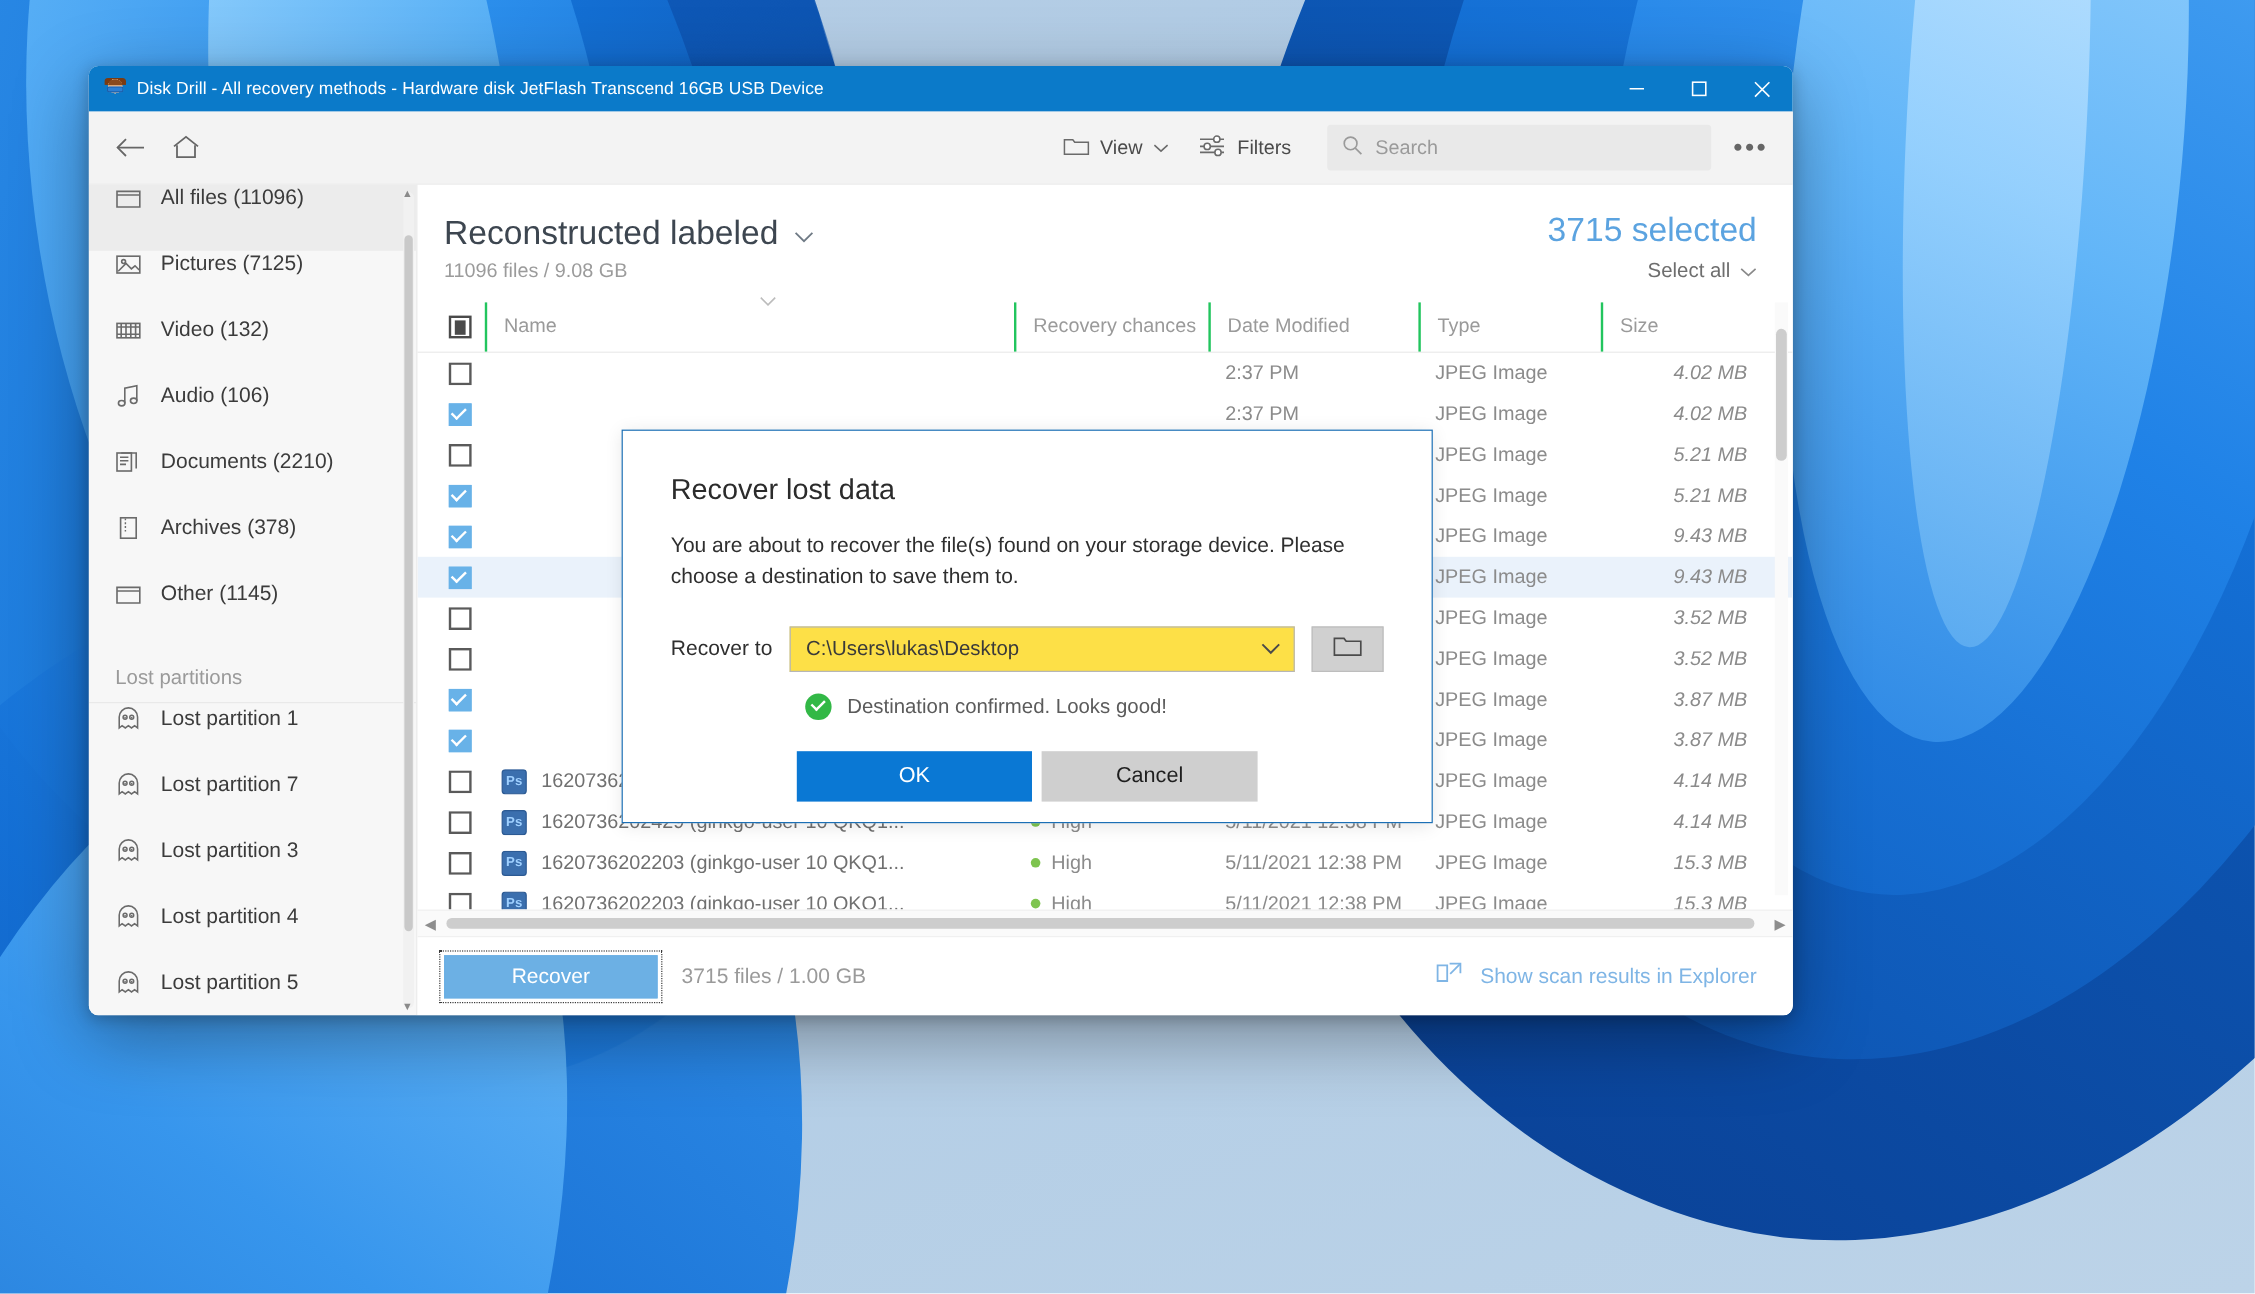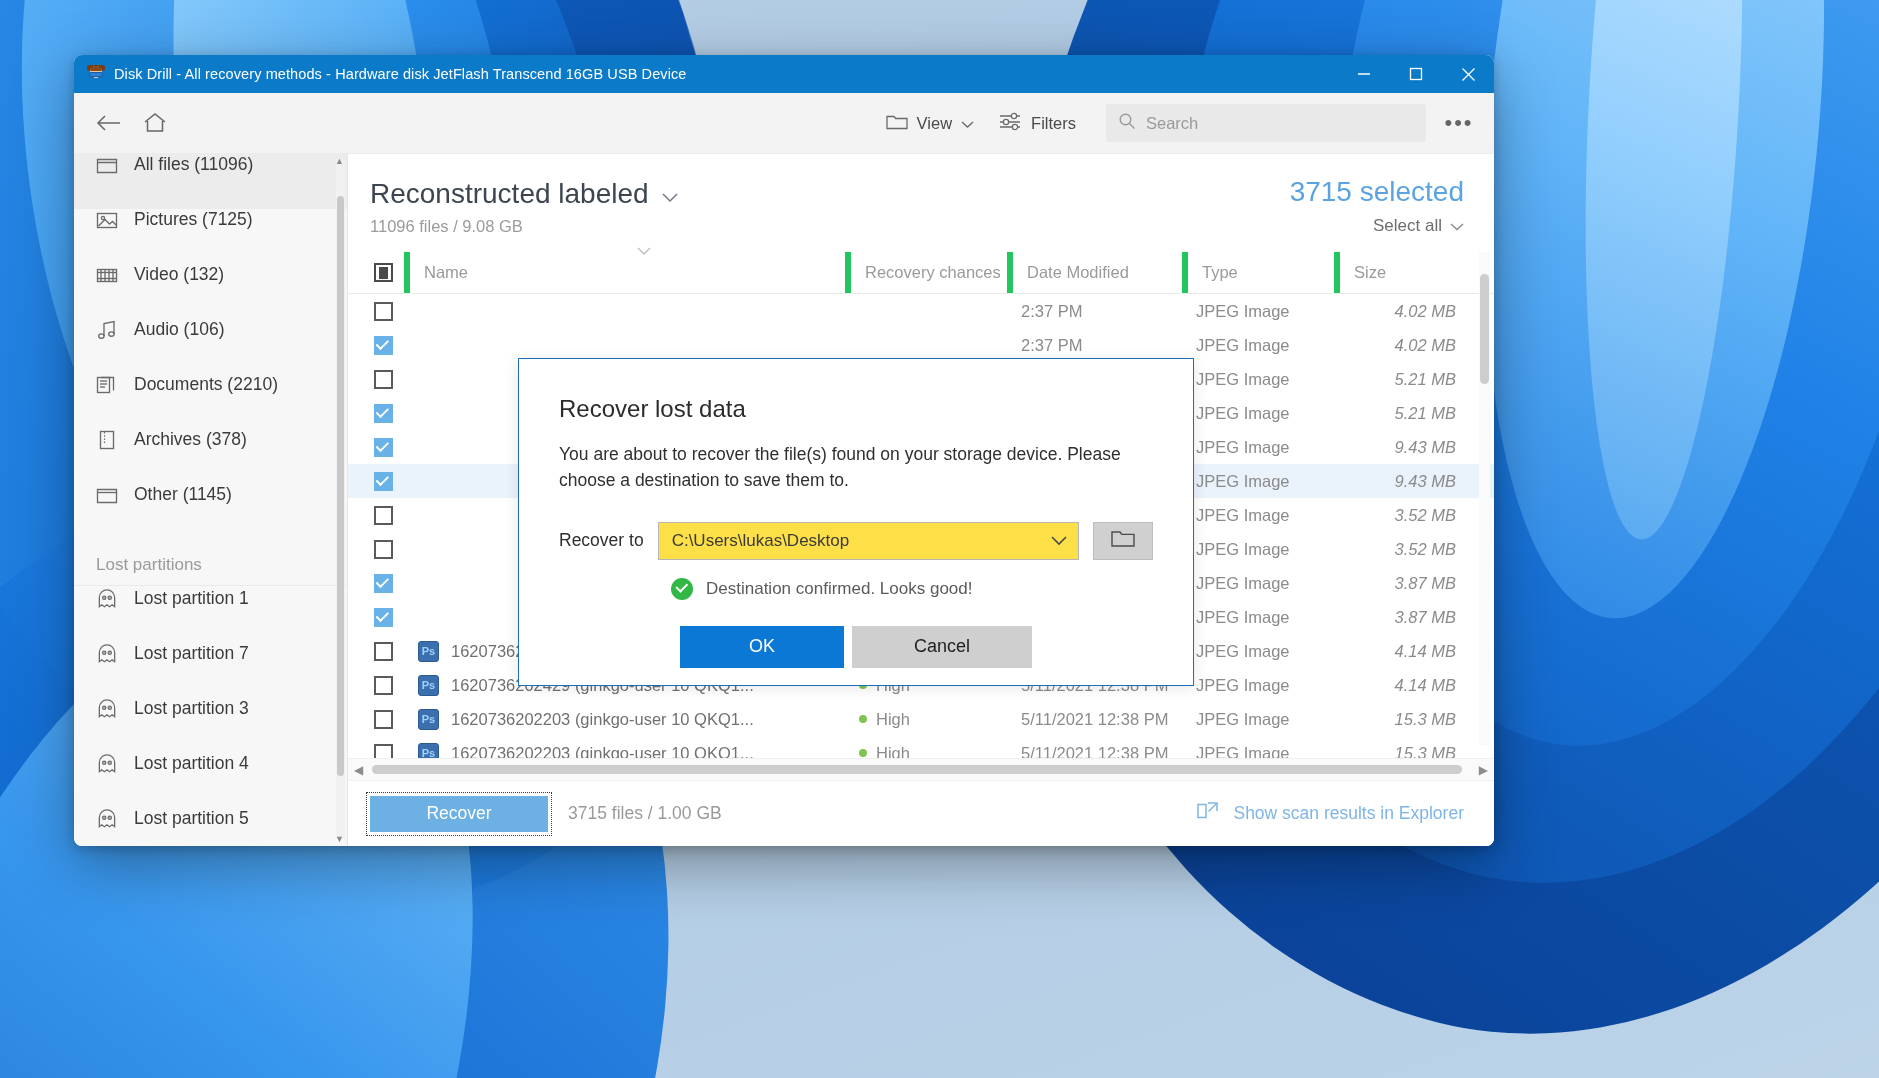--- a/index.html
+++ b/index.html
@@ -218,21 +218,21 @@
     color:#6e6e6e; font-size:17px; margin-top:8px;
   }
 
   
   #table-wrap { flex:1; margin-top:16px; display:flex; flex-direction:column; min-height:0; position:relative; }
   #thead {
     display:flex; align-items:center; height:42px;
     border-bottom:1px solid #eaeaea; color:#9a9a9a; font-size:16.5px;
     position:relative;
   }
-  .th { padding-left:14px; border-left:6px solid #22c55e; height:100%; display:flex; align-items:center; }
+  .th { padding-left:14px; border-left:2px solid #22c55e; height:100%; display:flex; align-items:center; }
   .th.first { border-left:none; }
   .col-chk { width:56px; flex:0 0 56px; display:flex; align-items:center; justify-content:center; }
   .col-name { flex:1 1 auto; min-width:0; position:relative; }
   .col-rec { width:162px; flex:0 0 162px; }
   .col-date { width:175px; flex:0 0 175px; }
   .col-type { width:152px; flex:0 0 152px; }
   .col-size { width:160px; flex:0 0 160px; }
   #sort-caret {
     position:absolute; left:226px; top:-8px; color:#b9b9b9; font-size:13px;
   }
@@ -326,21 +326,21 @@
   }
   .ok-circle {
     width:22px; height:22px; border-radius:50%; background:#32b846;
     display:flex; align-items:center; justify-content:center; flex:0 0 22px;
   }
   .ok-circle::after {
     content:""; width:9px; height:5px; border-left:2.2px solid #fff; border-bottom:2.2px solid #fff;
     transform: rotate(-45deg) translate(1px,-2px);
   }
   #dlg-buttons { display:flex; gap:8px; justify-content:center; padding:26px 0 0 0; }
-  #dlg-ok { width:164px; height:42px; background:#0a78d4; color:#fff; border:none; font-size:18px; font-family:inherit; }
+  #dlg-ok { width:196px; height:42px; background:#0a78d4; color:#fff; border:none; font-size:18px; font-family:inherit; }
   #dlg-cancel { width:180px; height:42px; background:#cfcfcf; color:#1f1f1f; border:none; font-size:18px; font-family:inherit; }
 </style>
 </head>
 <body>
 
 <div id="desktop">
   <div class="ribbon bloom-a"></div>
   <div class="ribbon bloom-a2"></div>
   <div class="ribbon bloom-a3"></div>
   <div class="ribbon bloom-a4"></div>

